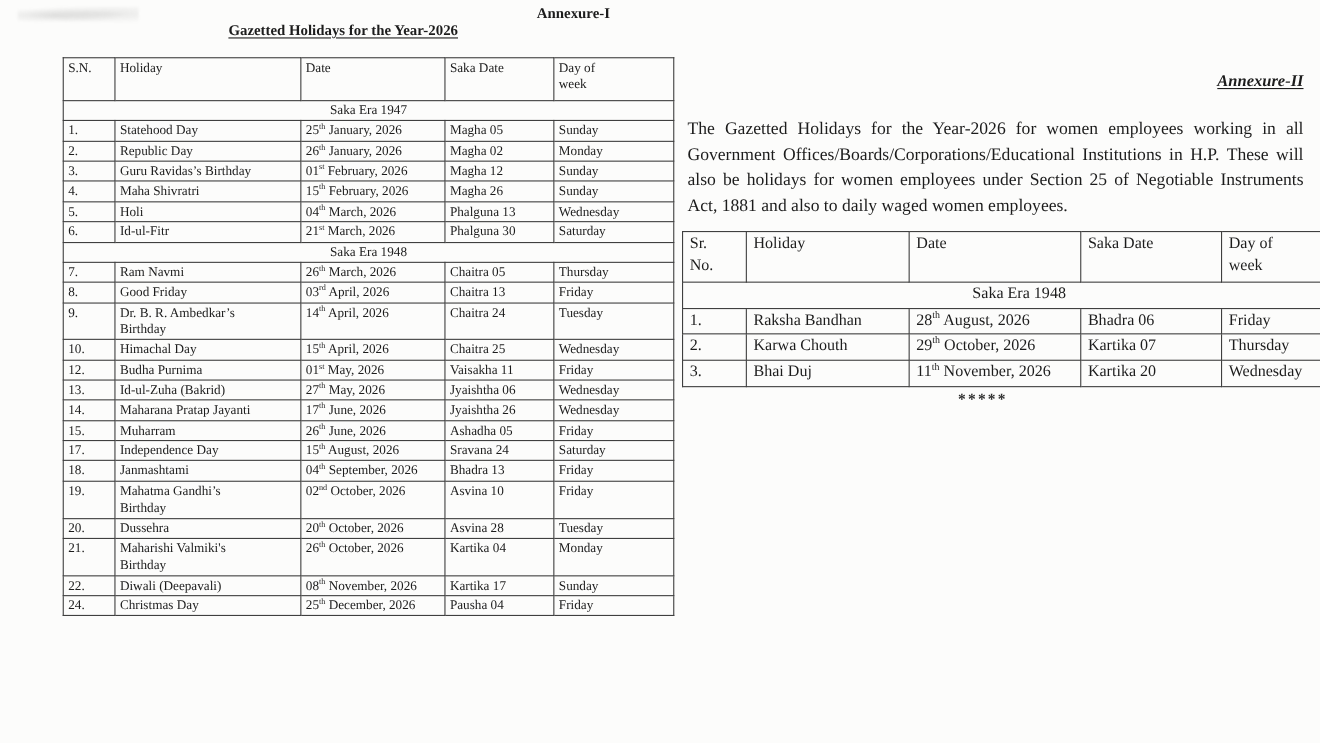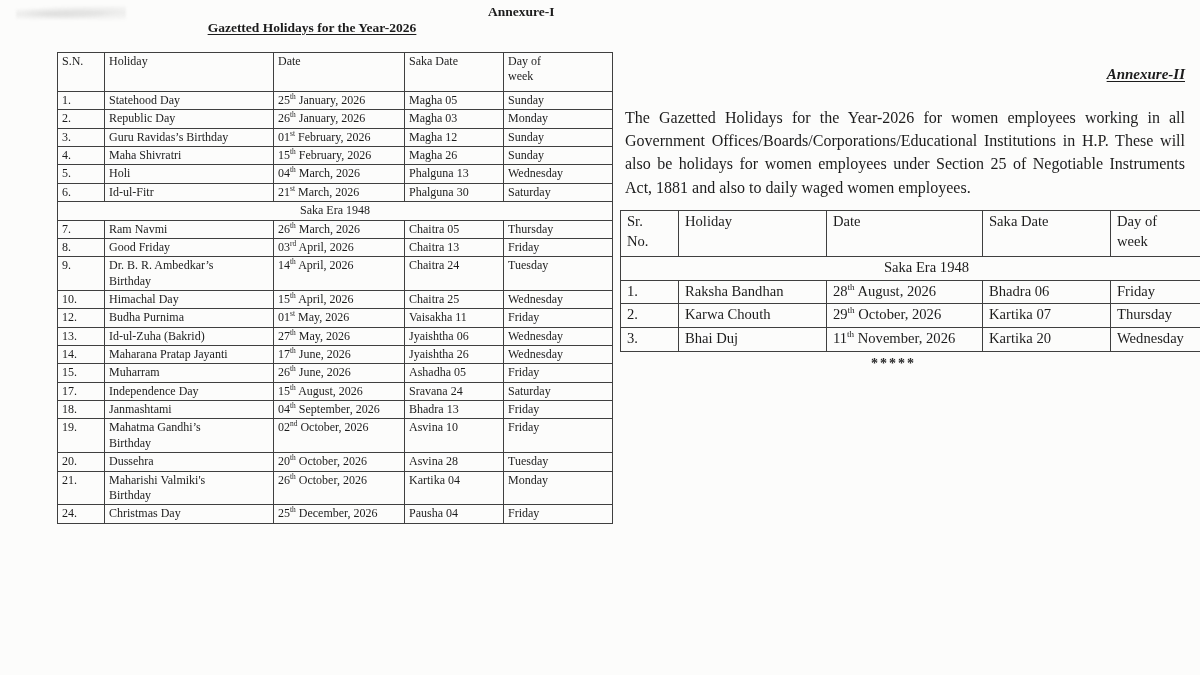--- a/index.html
+++ b/index.html
@@ -75,32 +75,35 @@
       <tr>
         <th>S.N.</th>
         <th>Holiday</th>
         <th>Date</th>
         <th>Saka Date</th>
         <th>Day of
 week</th>
       </tr>
     </thead>
     <tbody>
+      <tr class="section-row">
+        <td colspan="5">Saka Era 1947</td>
+      </tr>
       <tr>
         <td>1.</td>
         <td class="c-holiday">Statehood Day</td>
         <td>25<sup>th</sup> January, 2026</td>
         <td>Magha 05</td>
         <td>Sunday</td>
       </tr>
       <tr>
         <td>2.</td>
         <td class="c-holiday">Republic Day</td>
         <td>26<sup>th</sup> January, 2026</td>
-        <td>Magha 03</td>
+        <td>Magha 02</td>
         <td>Monday</td>
       </tr>
       <tr>
         <td>3.</td>
         <td class="c-holiday">Guru Ravidas’s Birthday</td>
         <td>01<sup>st</sup> February, 2026</td>
         <td>Magha 12</td>
         <td>Sunday</td>
       </tr>
       <tr>
@@ -213,20 +216,27 @@
         <td>Asvina 28</td>
         <td>Tuesday</td>
       </tr>
       <tr>
         <td>21.</td>
         <td class="c-holiday">Maharishi Valmiki's
 Birthday</td>
         <td>26<sup>th</sup> October, 2026</td>
         <td>Kartika 04</td>
         <td>Monday</td>
+      </tr>
+      <tr>
+        <td>22.</td>
+        <td class="c-holiday">Diwali (Deepavali)</td>
+        <td>08<sup>th</sup> November, 2026</td>
+        <td>Kartika 17</td>
+        <td>Sunday</td>
       </tr>
       <tr>
         <td>24.</td>
         <td class="c-holiday">Christmas Day</td>
         <td>25<sup>th</sup> December, 2026</td>
         <td>Pausha 04</td>
         <td>Friday</td>
       </tr>
     </tbody>
   </table>

